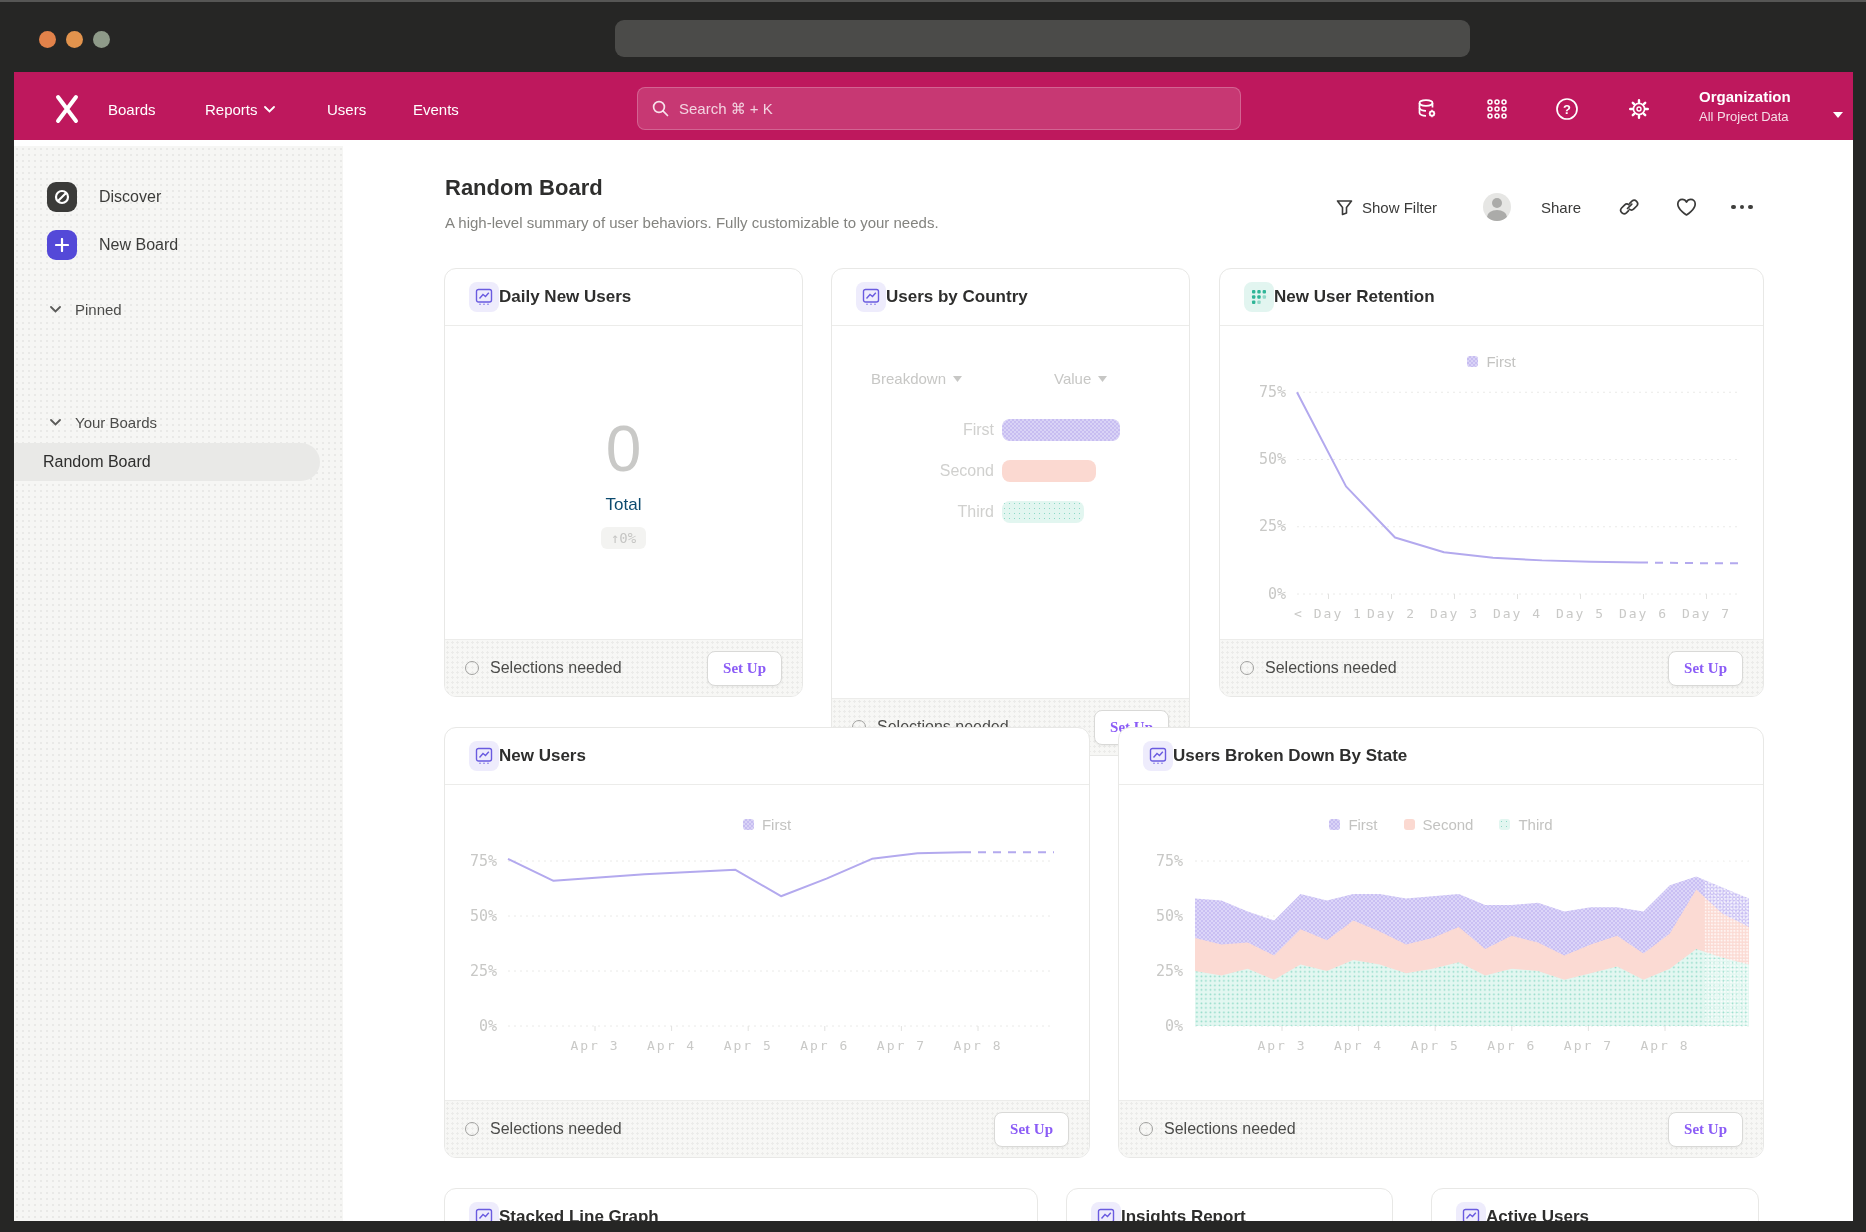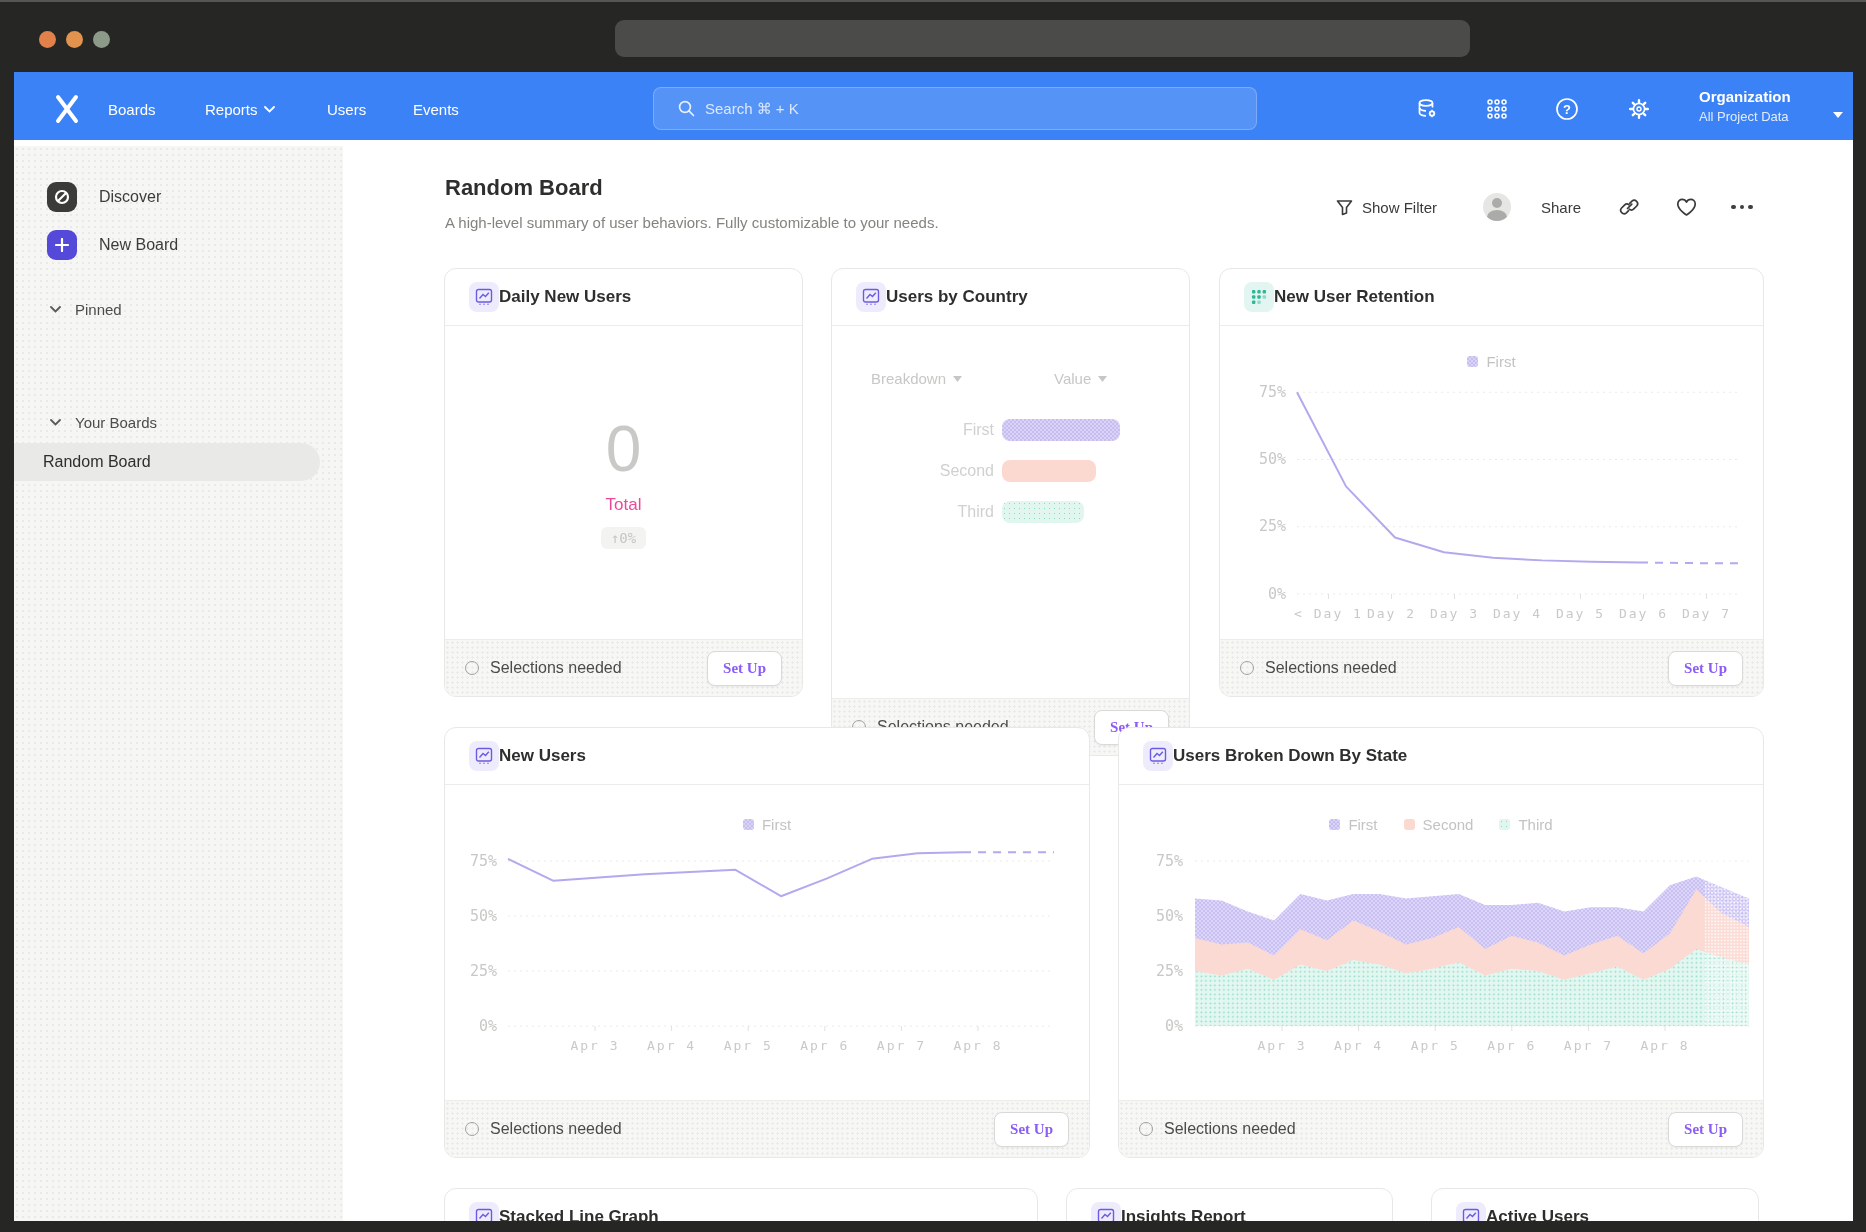--- a/index.html
+++ b/index.html
@@ -9,24 +9,24 @@
 
   
   .chrome { position:absolute; top:0; left:0; right:0; height:72px; }
   .tl { position:absolute; top:31px; width:17px; height:17px; border-radius:50%; }
   .urlbar { position:absolute; left:615px; top:20px; width:855px; height:37px; border-radius:9px; background:#4b4b49; }
 
   
   .page { position:absolute; left:14px; top:72px; width:1839px; height:1149px; background:#fff; overflow:hidden; }
 
   
-  .nav { position:absolute; top:0; left:0; width:100%; height:68px; background:#3b82f6; color:#fff; }
+  .nav { position:absolute; top:0; left:0; width:100%; height:68px; background:#be185d; color:#fff; }
   .nav-logo { position:absolute; left:40px; top:22px; }
   .nav-item { position:absolute; top:0; height:74px; display:flex; align-items:center; gap:6px; font-size:15px; font-weight:500; color:#fff; cursor:pointer; }
-  .search { position:absolute; left:623px; top:15px; width:604px; height:43px; border-radius:8px; background:rgba(255,255,255,.14); border:1px solid rgba(255,255,255,.22); display:flex; align-items:center; padding:0 24px; gap:10px;margin-left:16px; }
+  .search { position:absolute; left:623px; top:15px; width:604px; height:43px; border-radius:8px; background:rgba(255,255,255,.14); border:1px solid rgba(255,255,255,.22); display:flex; align-items:center; padding:0 14px; gap:10px; }
   .search span { font-size:15px; color:rgba(255,255,255,.78); }
   .nav-ic { position:absolute; top:24px; width:26px; height:26px; display:flex; align-items:center; justify-content:center; cursor:pointer; }
   .org { position:absolute; left:1685px; top:14px; width:130px; color:#fff; cursor:pointer; }
   .org .o1 { font-size:15px; font-weight:700; line-height:22px; }
   .org .o2 { font-size:13px; color:rgba(255,255,255,.85); line-height:18px; white-space:nowrap; }
   .org .chev { position:absolute; right:-14px; top:26px; }
 
   
   .side { position:absolute; left:0; top:74px; width:398px; height:1075px; background:#f6f6f4;
           background-image:radial-gradient(circle,#e9e9e7 1px,transparent 1.2px); background-size:6px 6px;
@@ -61,21 +61,21 @@
            border-top:1px solid #ececea; display:flex; align-items:center; padding:0 20px; }
   .cfoot .ring { width:14px; height:14px; border:1.6px solid #a2a2a0; border-radius:50%; margin-right:11px; }
   .cfoot .st { font-size:16px; color:#4b4b49; }
   .setup { margin-left:auto; background:#fff; border:1px solid #d9d9d7; border-radius:8px; padding:8px 15px; font-size:15px; font-weight:700; color:#8b5cf6; box-shadow:0 1px 2px rgba(0,0,0,.05); cursor:pointer; font-family:Liberation Serif, serif; }
 
   .mono { font-family:"DejaVu Sans Mono",monospace; }
 
   
   .metric { position:absolute; left:0; top:57px; right:0; bottom:57px; display:flex; flex-direction:column; align-items:center; justify-content:center; }
   .m0 { font-size:64px; font-weight:500; color:#c9c9c7; line-height:1; }
-  .mlab { margin-top:14px; font-size:17px; color:#ec4899; }
+  .mlab { margin-top:14px; font-size:17px; color:#0c4a6e; }
   .mdelta { margin-top:12px; font-size:14px; color:#c6c6c4; background:#f3f3f1; border-radius:6px; padding:3px 10px; }
 
   
   .t-h { position:absolute; font-size:15px; color:#c7c7c5; display:flex; align-items:center; gap:7px; }
   .t-lab { position:absolute; width:110px; text-align:right; font-size:16px; color:#d0d0ce; }
   .bar { position:absolute; left:170px; height:22px; border-radius:8px; }
   .p-purple { background-color:#d9d3f6;
       background-image:linear-gradient(45deg,#c7bdf1 25%,transparent 25%,transparent 75%,#c7bdf1 75%),
                        linear-gradient(45deg,#c7bdf1 25%,transparent 25%,transparent 75%,#c7bdf1 75%);
       background-size:4px 4px; background-position:0 0,2px 2px; }

